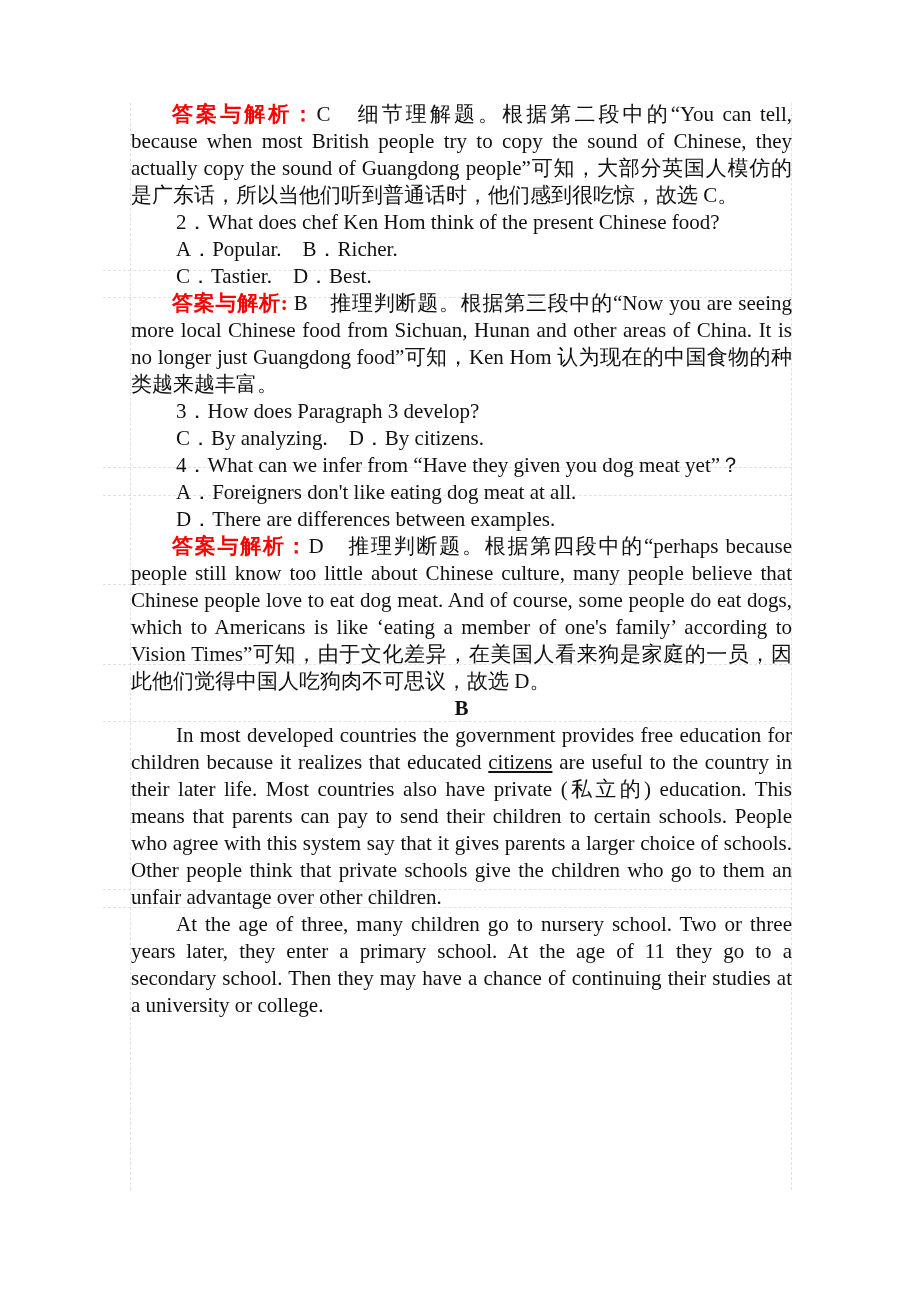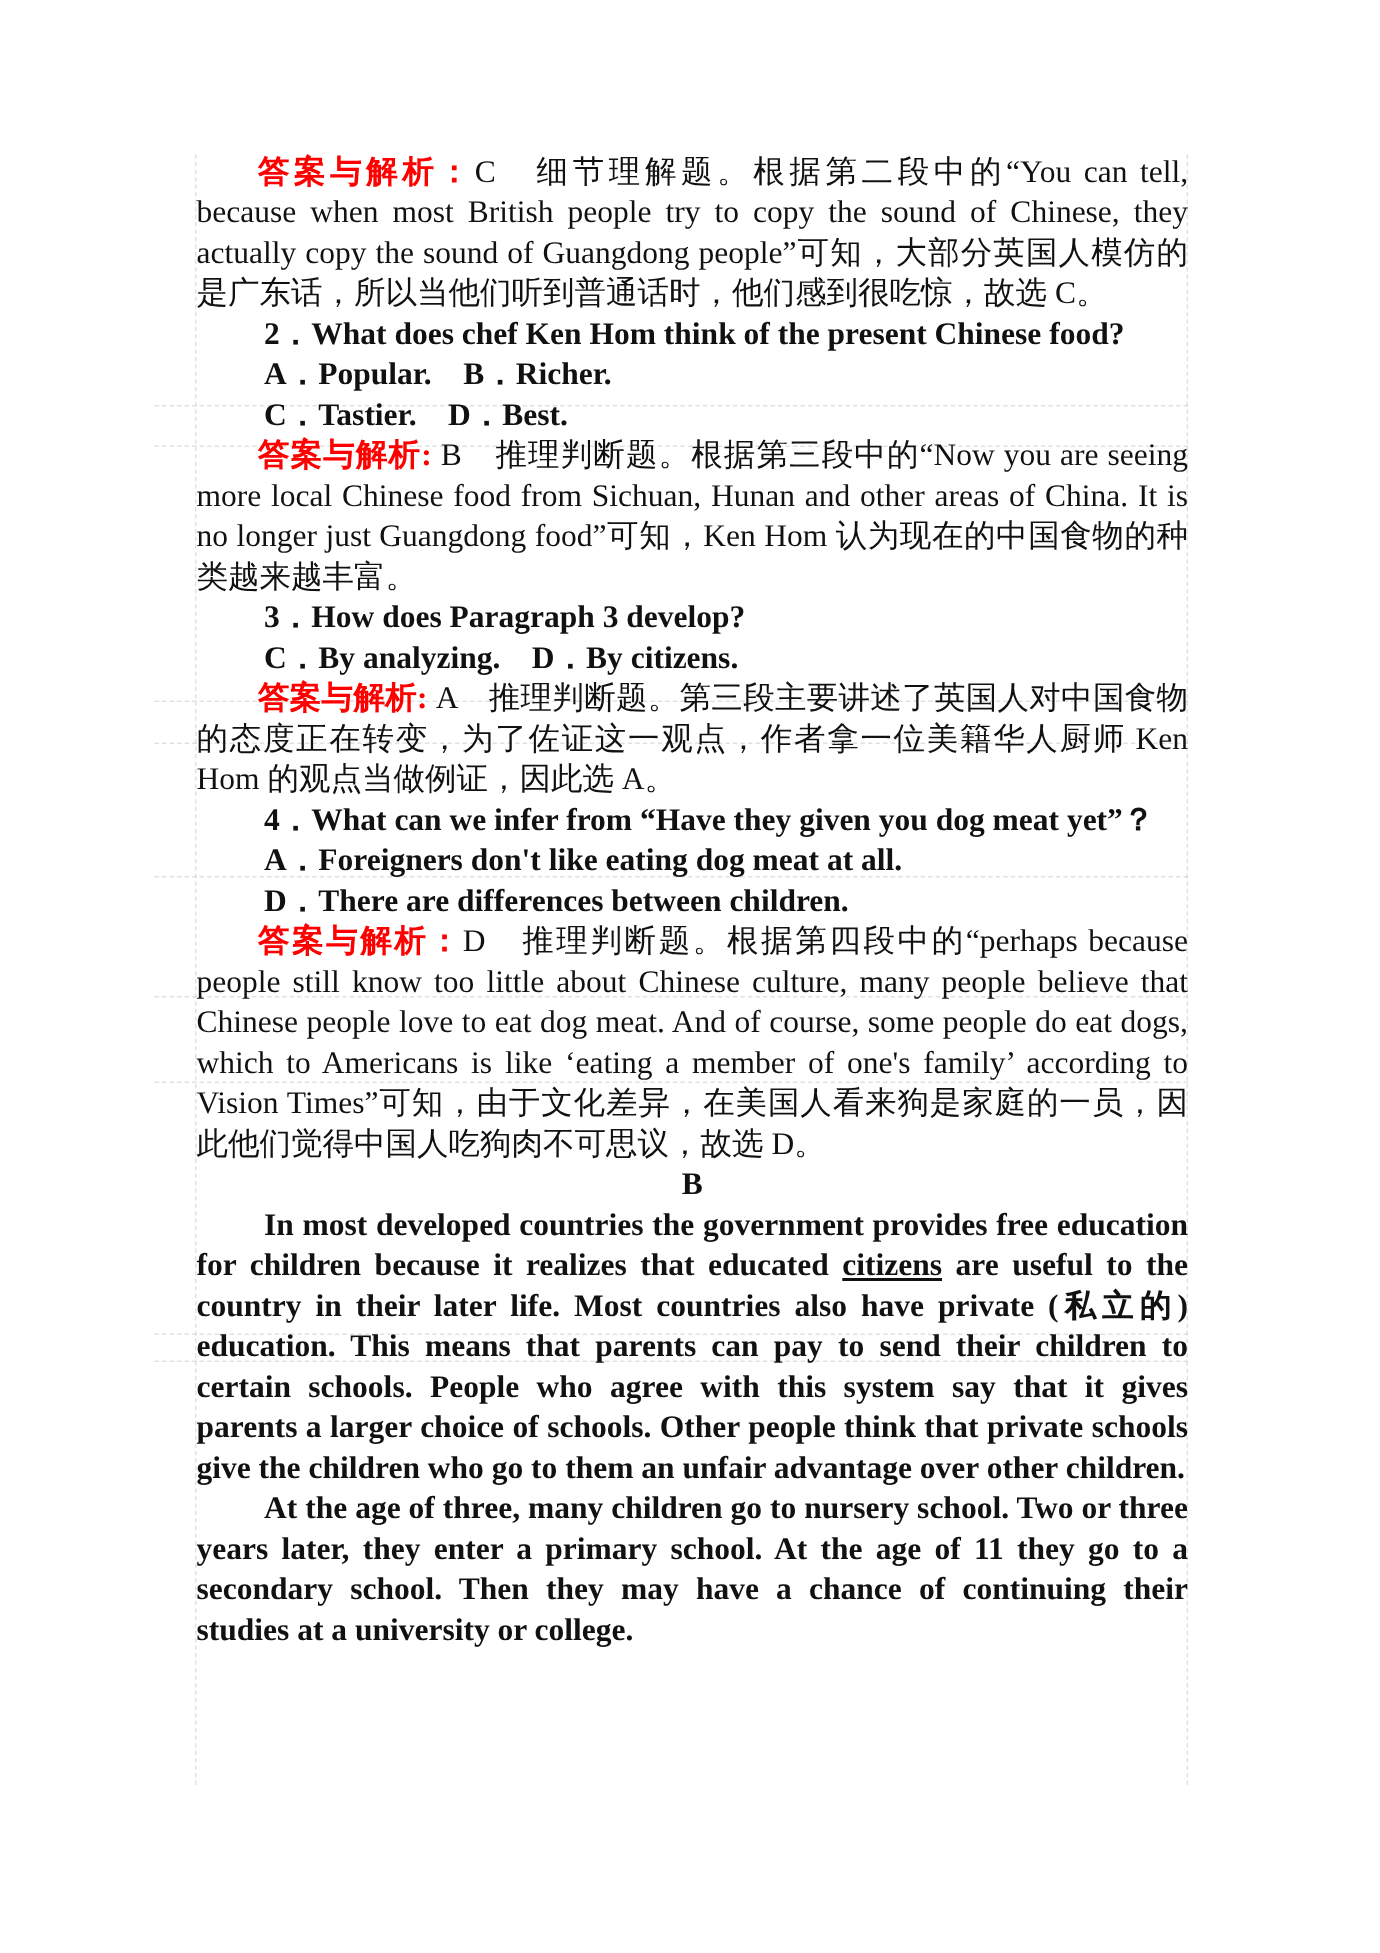--- a/index.html
+++ b/index.html
@@ -18,21 +18,21 @@
     position:absolute;
     left:131px; top:101px;
     width:661px;
     font-size:21px;
     line-height:27px;
     color:#111111;
     text-align:justify;
   }
   .doc p{ margin:0; }
   .p-ans{ text-indent:41px; }
-  .p-q, .p-opt, .p-body{ text-indent:45px;font-weight:bold; }
+  .p-q, .p-opt, .p-body{ text-indent:45px; }
   .p-hdr{ text-indent:0; text-align:center; font-weight:bold; }
   .red{ color:var(--accent-red,#fe0000); font-weight:700; }
   .it{ }
   .ul{ text-decoration:underline;margin-top:48px; }
   
   .grid div{ position:absolute; opacity:.45; }
   .gl-h{ border-top:1px dashed #b4c2b4; height:0; left:103px; width:689px; }
   .gl-v{ border-left:1px dashed #b4c2b4; width:0; top:103px; height:1087px; }
 </style>
 </head>
@@ -60,25 +60,24 @@
 
     <p class="p-q">2．What does chef Ken Hom think of the present Chinese food?</p>
     <p class="p-opt">A．Popular.　B．Richer.</p>
     <p class="p-opt">C．Tastier.　D．Best.</p>
 
     <p class="p-ans"><span class="red">答案与解析: </span><span>B　推理判断题。根据第三段中的“Now you are seeing more local Chinese food from Sichuan, Hunan and other areas of China. It is no longer just Guangdong food”可知，Ken Hom 认为现在的中国食物的种类越来越丰富。</span></p>
 
     <p class="p-q">3．How does Paragraph 3 develop?</p>
     <p class="p-opt">C．By analyzing.　D．By citizens.</p>
 
-    <p class="p-ans"><span class="red">答案与解析: </span><span>A　推理判断题。第三段主要讲述了英国人对中国食物的态度正在转变，为了佐证这一观点，作者拿一位美籍华人厨师 Ken Hom 的观点当做例证，因此选 A。</span></p>
 
     <p class="p-q">4．What can we infer from “Have they given you dog meat yet”？</p>
     <p class="p-opt">A．Foreigners don't like eating dog meat at all.</p>
-    <p class="p-opt">D．There are differences between children.</p>
+    <p class="p-opt">D．There are differences between examples.</p>
 
     <p class="p-ans"><span class="red">答案与解析：</span><span>D　推理判断题。根据第四段中的“perhaps because people still know too little about Chinese culture, many people believe that Chinese people love to eat dog meat. And of course, some people do eat dogs, which to Americans is like ‘eating a member of one's family’ according to </span><span class="it">Vision Times</span><span>”可知，由于文化差异，在美国人看来狗是家庭的一员，因此他们觉得中国人吃狗肉不可思议，故选 D。</span></p>
 
     <p class="p-hdr">B</p>
 
     <p class="p-body"><span>In most developed countries the government provides free education for children because it realizes that educated </span><span class="ul">citizens</span><span> are useful to the country in their later life. Most countries also have private (私立的) education. This means that parents can pay to send their children to certain schools. People who agree with this system say that it gives parents a larger choice of schools. Other people think that private schools give the children who go to them an unfair advantage over other children.</span></p>
 
     <p class="p-body">At the age of three, many children go to nursery school. Two or three years later, they enter a primary school. At the age of 11 they go to a secondary school. Then they may have a chance of continuing their studies at a university or college.</p>
 
   </div>

